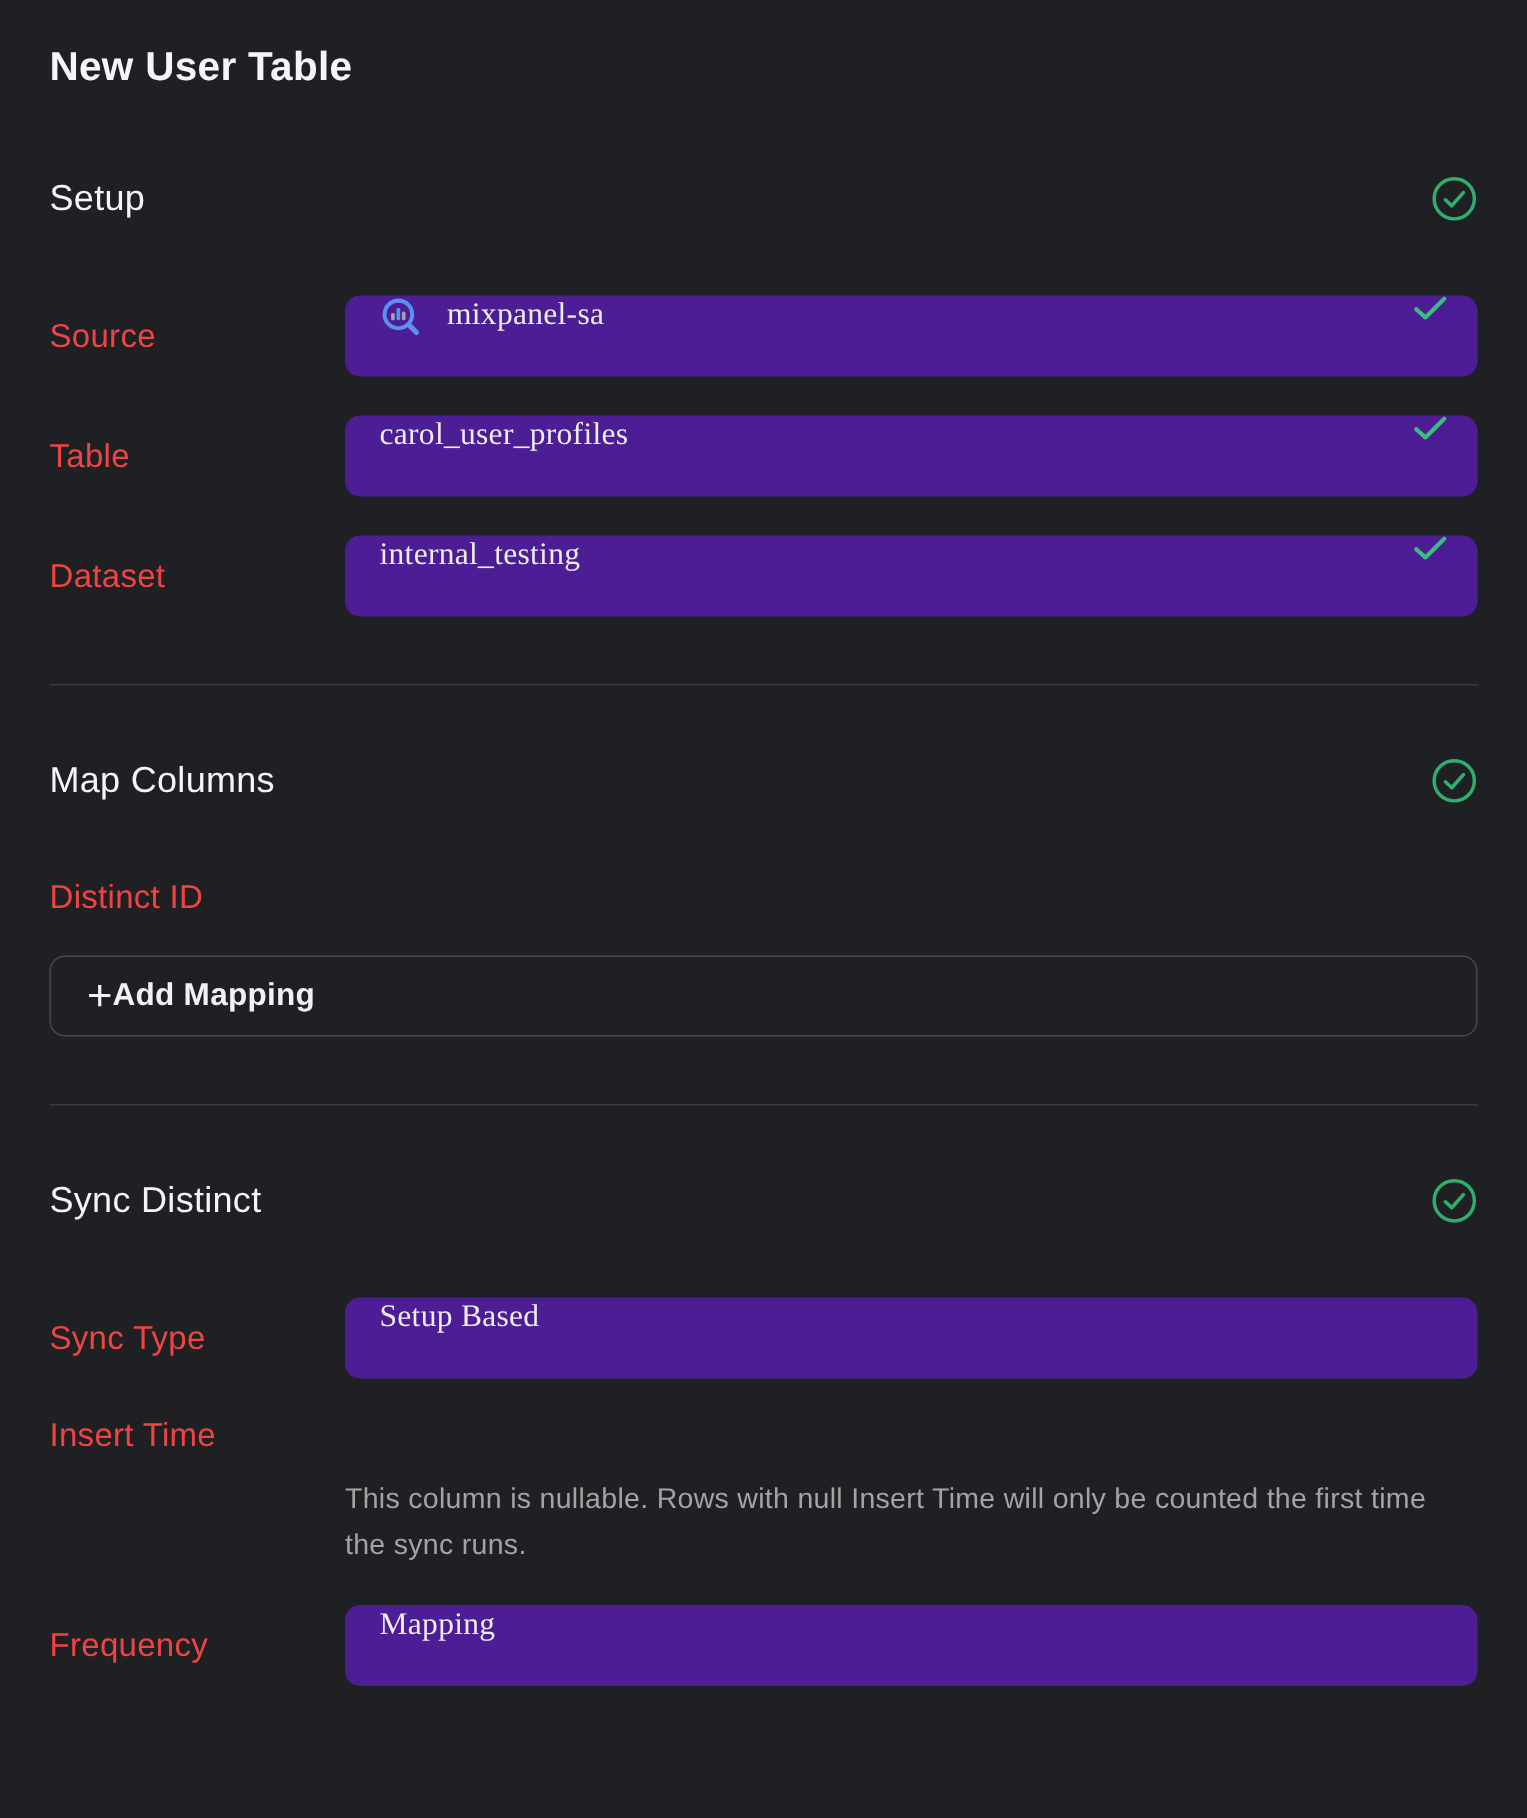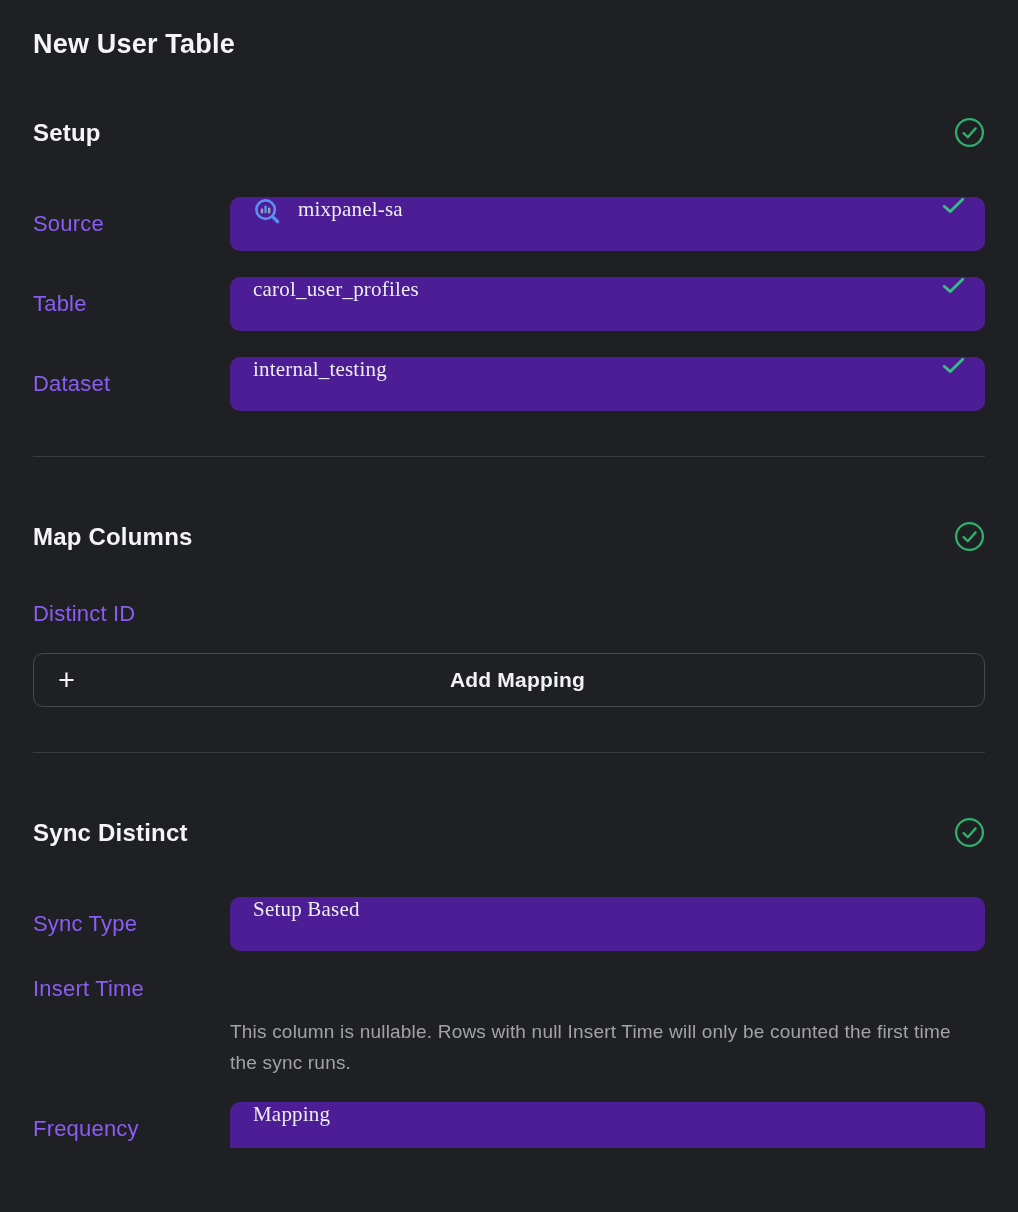--- a/index.html
+++ b/index.html
@@ -21,40 +21,40 @@
     color: #f5f5f7;
     letter-spacing: 0.2px;
   }
   .section-header {
     display: flex;
     justify-content: space-between;
     align-items: center;
     height: 31px;
   }
   .section-header.first { margin-top: 55px; }
-  .section-header.later { margin-top: 64px; }
+  .section-header.later { margin-top: 48px; }
   .section-heading {
     margin: 0;
     font-size: 24px;
-    font-weight: 700;
+    font-weight: 400;
     color: #f5f5f7;
     letter-spacing: 0.2px;
   }
   .check-circle { width: 31px; height: 31px; display: block; }
   .field-row {
     display: flex;
     align-items: center;
   }
   .field-row.gap-lg { margin-top: 49px; }
   .field-row.gap-sm { margin-top: 26px; }
   .field-label {
     width: 197px;
     flex: 0 0 197px;
     font-size: 22px;
-    color: #8b5cf6;
+    color: #ef4444;
     letter-spacing: 0.2px;
   }
   .field {
     flex: 1;
     height: 54px;
     background: #4c1d95;
     border-radius: 10px;
     display: flex;
     padding: 0 20px 0 23px;
     box-sizing: border-box;
@@ -87,21 +87,21 @@
     cursor: pointer;
   }
   .plus-glyph {
     font-size: 29px;
     font-weight: 400;
     color: #f2f2f4;
     line-height: 1;
   }
   .add-mapping-label {
     flex: 1;
-    text-align: center;
+    text-align: left;
     font-size: 21px;
     font-weight: 600;
     color: #f2f2f4;
     letter-spacing: 0.2px;
   }
   .warning-text {
     margin: 14px 0 0 197px;
     max-width: 742px;
     font-size: 19px;
     line-height: 31px;

